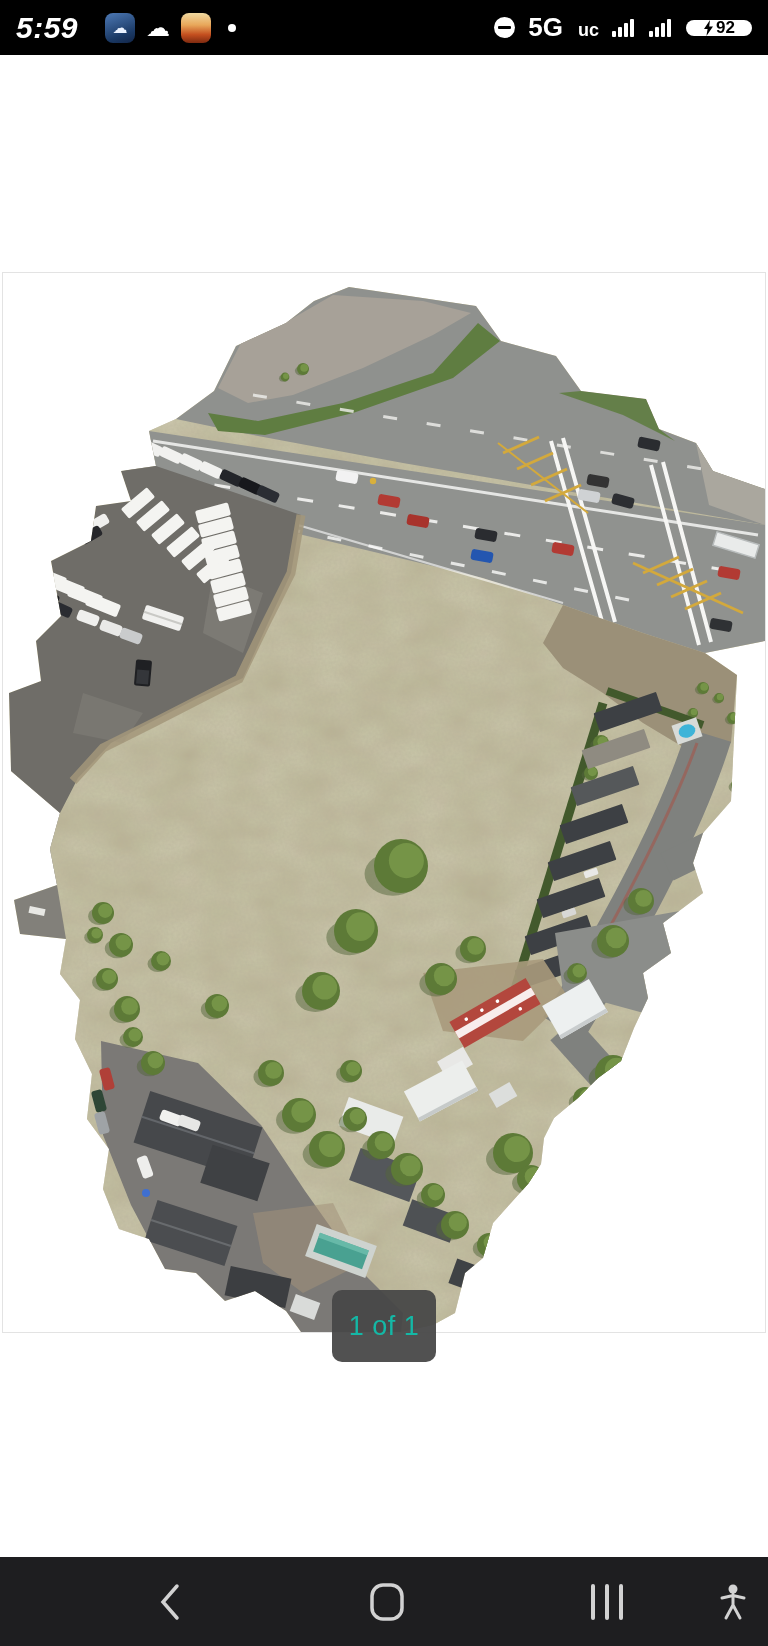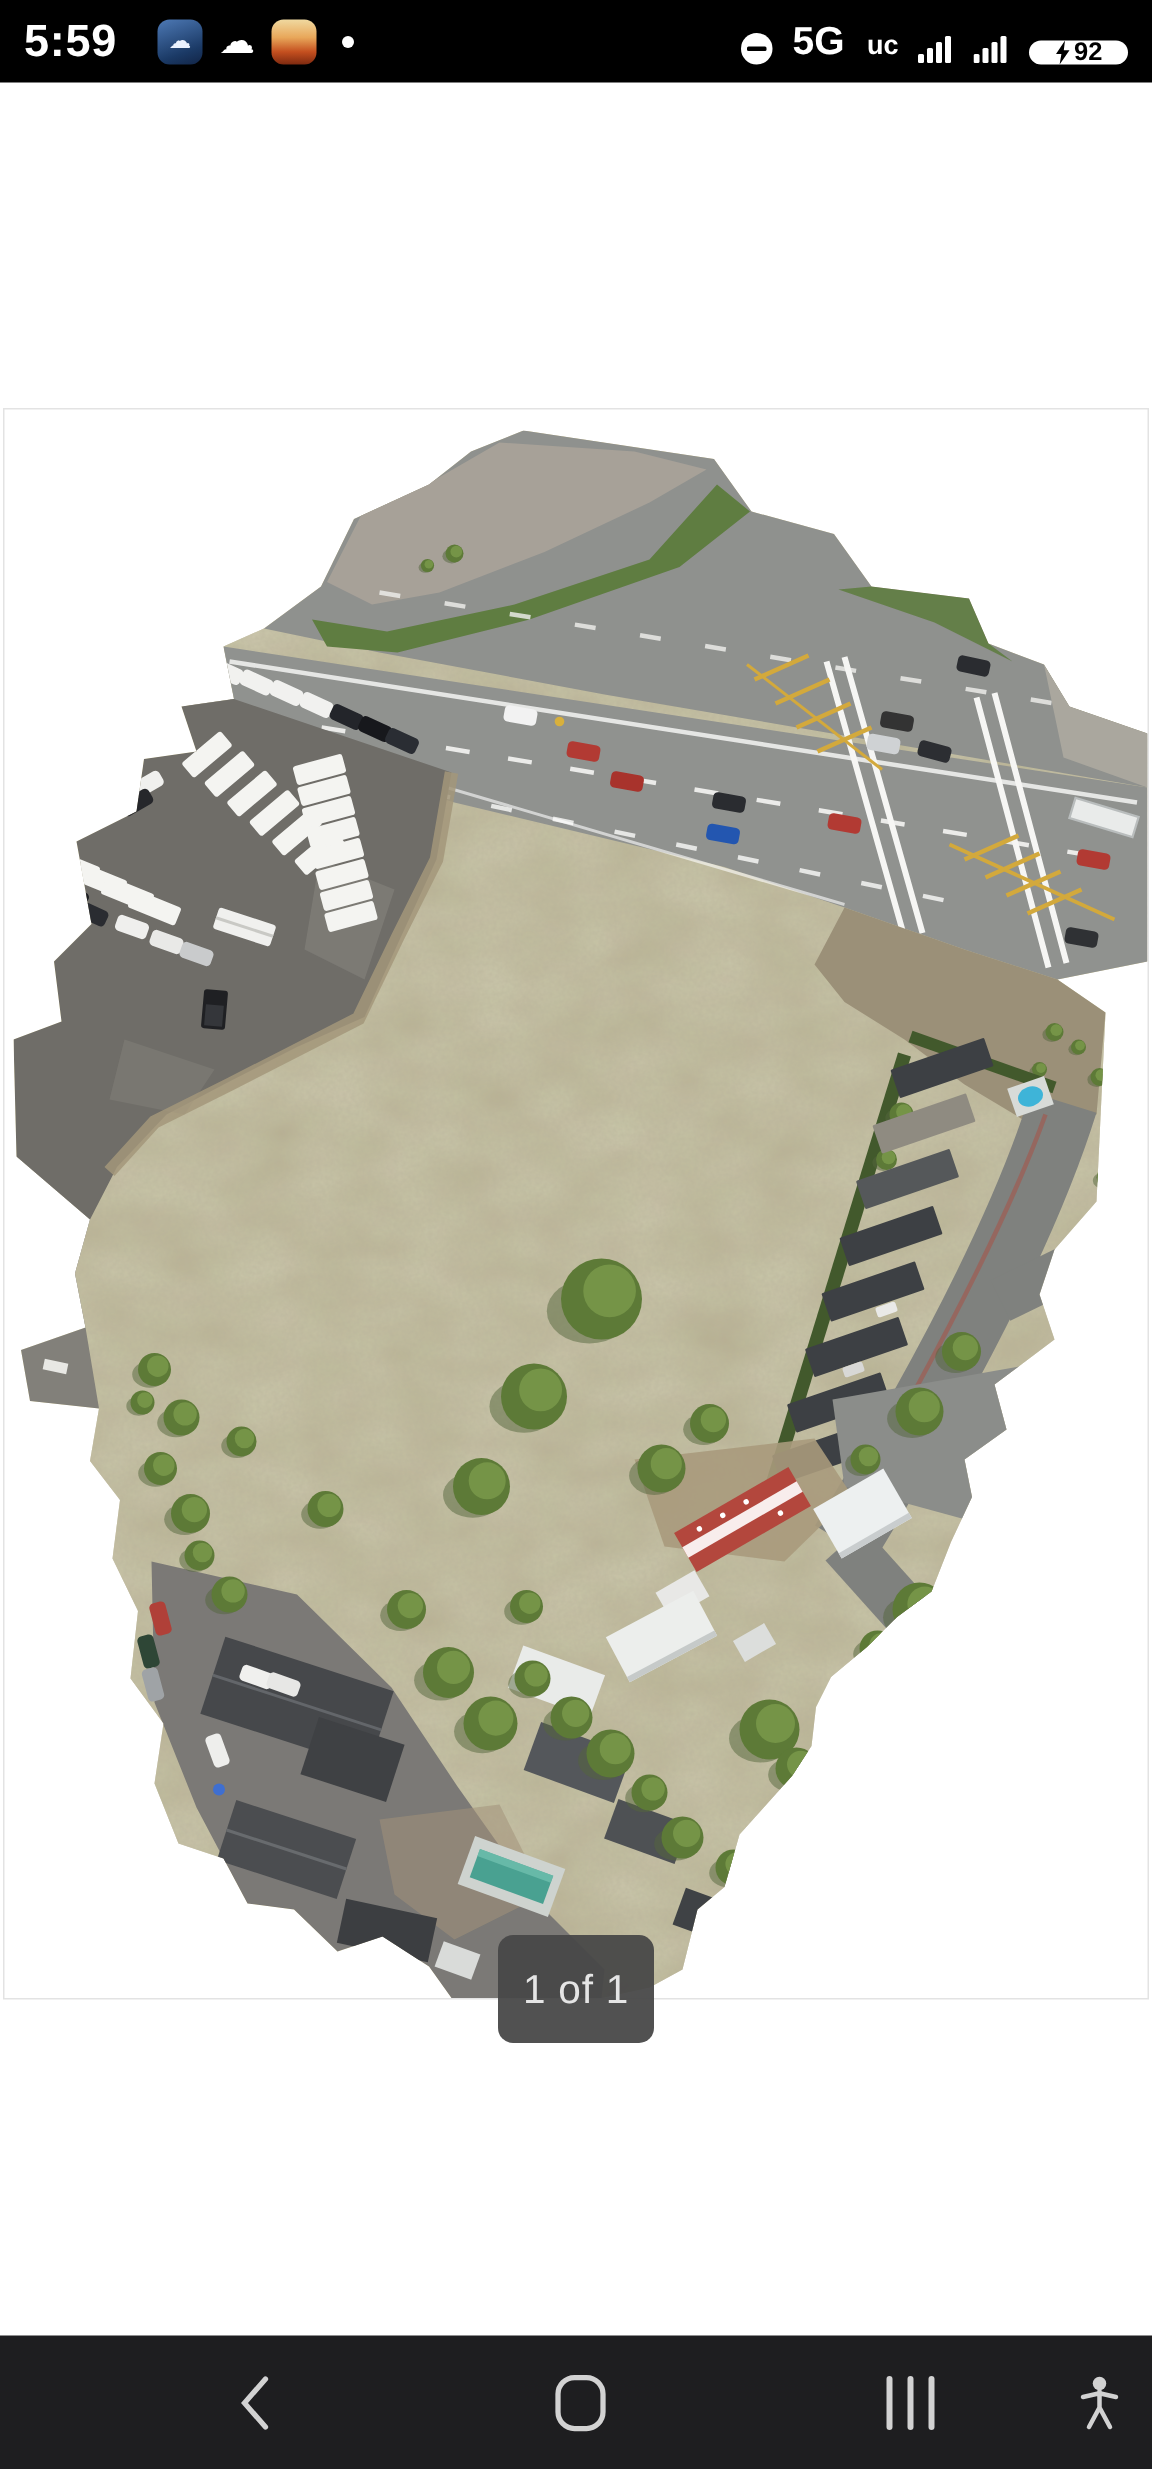--- a/index.html
+++ b/index.html
@@ -5,49 +5,49 @@
   html,body{margin:0;padding:0;}
   body{
     width:768px;height:1646px;position:relative;background:#fff;
     font-family:"Liberation Sans",sans-serif;overflow:hidden;
   }
   
   .status-bar{
     position:absolute;left:0;top:0;width:768px;height:55px;background:#000;
     display:flex;align-items:center;box-sizing:border-box;padding:0 16px;color:#fff;
   }
-  .sb-time{font-size:30px;font-weight:700;letter-spacing:.5px;margin-right:16px;}
+  .sb-time{font-size:30px;font-weight:700;letter-spacing:.5px;margin-right:16px;font-style:italic;}
   .sb-left{display:flex;align-items:center;gap:11px;}
   .app-icon{width:30px;height:30px;border-radius:8px;display:flex;align-items:center;justify-content:center;}
   .app-weather{background:linear-gradient(160deg,#4d79b5 0%,#1b3a66 70%,#122547 100%);}
   .app-weather span{color:#eaf2ff;font-size:15px;line-height:1;}
   .app-cloud{background:transparent;}
   .app-cloud span{color:#fff;font-size:24px;line-height:1;}
   .app-gallery{background:linear-gradient(180deg,#f0d9a0 0%,#e8a75a 40%,#c44f1f 72%,#7e2a10 100%);}
   .notif-dot{width:8px;height:8px;border-radius:50%;background:#fff;margin-left:6px;}
-  .sb-right{margin-left:auto;display:flex;align-items:flex-end;gap:13px;}
+  .sb-right{margin-left:auto;display:flex;align-items:center;gap:13px;}
   .dnd{width:21px;height:21px;border-radius:50%;background:#fff;position:relative;}
   .dnd::after{content:"";position:absolute;left:4px;top:9px;width:13px;height:3px;background:#000;border-radius:1px;}
   .net{display:flex;align-items:baseline;font-weight:700;}
   .net .g5{font-size:26px;}
   .net .uc{font-size:18px;margin-left:15px;}
   .battery{height:16px;min-width:52px;border-radius:14px;background:#fff;color:#000;
     display:flex;align-items:center;justify-content:center;gap:2px;padding:0 7px;}
   .battery b{font-size:17px;font-weight:700;}
   
   .viewer{
     position:absolute;left:2px;top:272px;width:764px;height:1061px;
     border:1px solid #e3e3e3;background:#fff;box-sizing:border-box;
   }
   .viewer svg{display:block;width:762px;height:1059px;}
   .pager-badge{
     position:absolute;left:332px;top:1290px;width:104px;height:72px;
     background:rgba(72,72,72,.95);border-radius:10px;z-index:5;
     display:flex;align-items:center;justify-content:center;
-    color:#e5e5e5;font-size:27px;letter-spacing:.5px;
+    color:#14b8a6;font-size:27px;letter-spacing:.5px;
   }
   
   .nav-bar{position:absolute;left:0;top:1557px;width:768px;height:89px;background:#1e1e20;}
   .nav-btn{position:absolute;top:50%;transform:translate(-50%,-50%);display:flex;align-items:center;justify-content:center;}
   .nav-back{left:170px;} .nav-home{left:387px;} .nav-recents{left:607px;} .nav-acc{left:733px;}
   .recents-bars{display:flex;gap:10px;}
   .recents-bars i{display:block;width:4px;height:36px;background:#d2d2d2;border-radius:2px;}
 </style>
 </head>
 <body>

